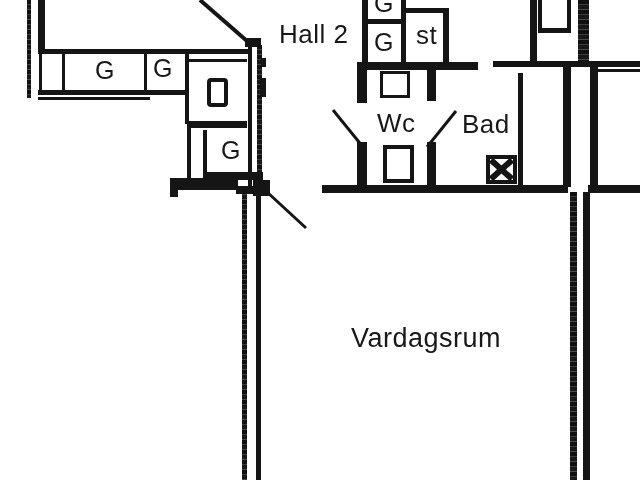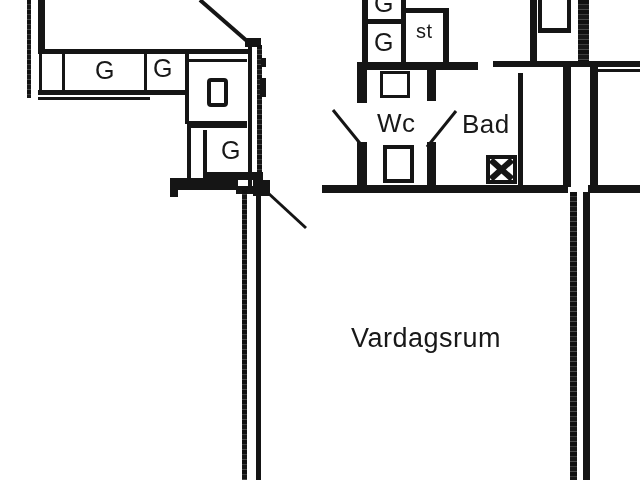--- a/index.html
+++ b/index.html
@@ -86,23 +86,24 @@
   <div class="w speck" style="left:570px;top:192px;width:7px;height:288px"></div>
   <div class="w" style="left:583px;top:192px;width:7px;height:288px"></div>
 
   <svg class="overlay" width="640" height="480" viewBox="0 0 640 480">
     <line x1="200" y1="0" x2="247" y2="41" stroke="#151515" stroke-width="4"></line>
     <line x1="267" y1="192" x2="306" y2="228" stroke="#151515" stroke-width="3"></line>
     <line x1="333" y1="110" x2="363" y2="147" stroke="#151515" stroke-width="3"></line>
     <line x1="427" y1="147" x2="456" y2="111" stroke="#151515" stroke-width="3"></line>
   </svg>
 
+  <div class="label" style="left:279px;top:19px;font-size:26px">Hall 2</div>
   <div class="label" style="left:95px;top:56px;font-size:25px">G</div>
   <div class="label" style="left:153px;top:54px;font-size:25px">G</div>
   <div class="label" style="left:374px;top:-11px;font-size:25px">G</div>
   <div class="label" style="left:374px;top:28px;font-size:25px">G</div>
   <div class="label" style="left:221px;top:136px;font-size:25px">G</div>
-  <div class="label" style="left:416px;top:20px;font-size:20px">st</div>
+  <div class="label" style="left:416px;top:20px;font-size:26px">st</div>
   <div class="label" style="left:377px;top:108px;font-size:26px">Wc</div>
   <div class="label" style="left:351px;top:323px;font-size:27px">Vardagsrum</div>
   <div class="label" style="left:462px;top:109px;font-size:26px">Bad</div>
 
 </div>
 
 </body></html>

